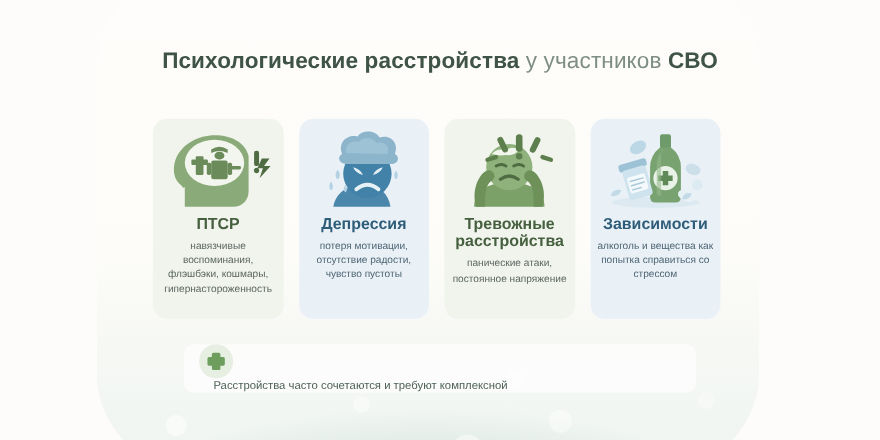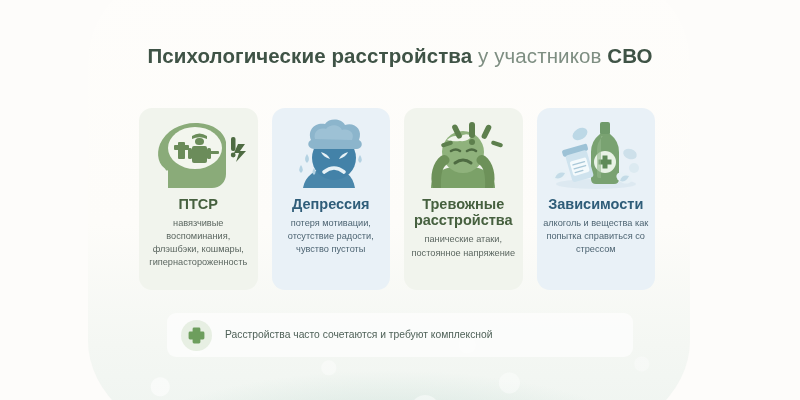--- a/index.html
+++ b/index.html
@@ -123,23 +123,23 @@
   
   #footer {
     position: absolute;
     left: 167px;
     top: 313px;
     width: 466px;
     height: 44px;
     border-radius: 9px;
     background: rgba(255,255,255,0.62);
     display: flex;
-    align-items: center;
     padding-left: 14px;
     box-sizing: border-box;
+    flex-direction: column;
   }
   #footer .badge {
     width: 31px; height: 31px;
     border-radius: 50%;
     background: #e7efe3;
     display: flex; align-items: center; justify-content: center;
     flex: 0 0 auto;
   }
   #footer .note {
     margin-left: 13px;

